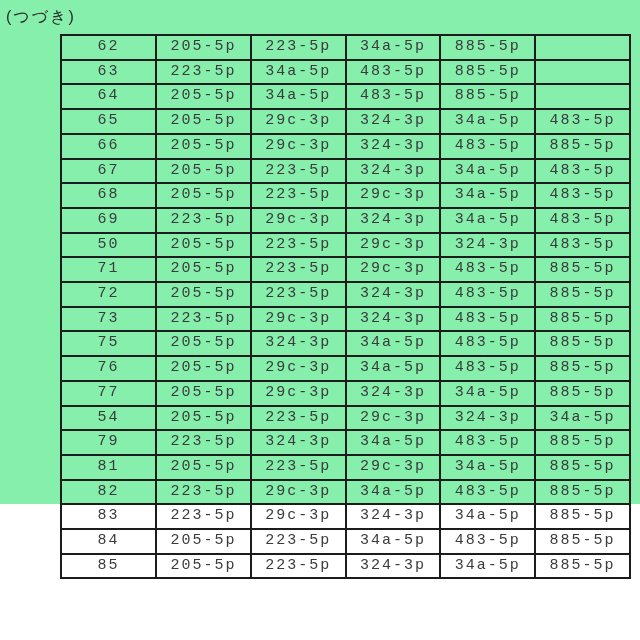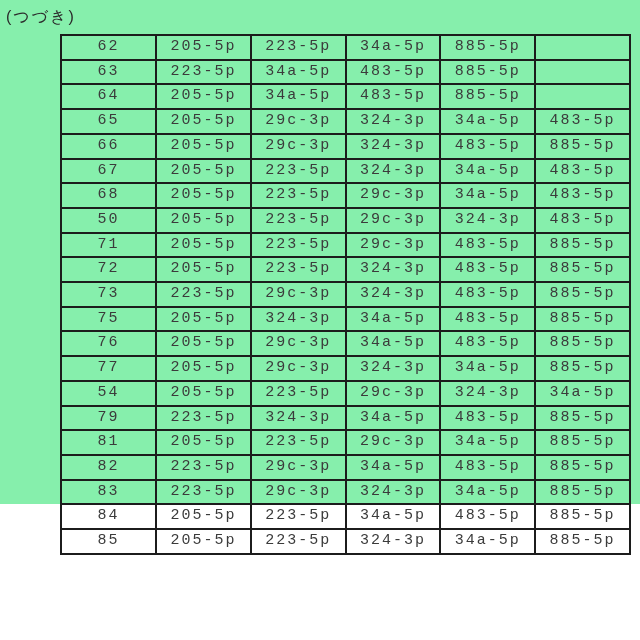--- a/index.html
+++ b/index.html
@@ -116,20 +116,28 @@
         </tr>
         <tr>
           <td>68</td>
           <td>205-5p</td>
           <td>223-5p</td>
           <td>29c-3p</td>
           <td>34a-5p</td>
           <td>483-5p</td>
         </tr>
         <tr>
+          <td>69</td>
+          <td>223-5p</td>
+          <td>29c-3p</td>
+          <td>324-3p</td>
+          <td>34a-5p</td>
+          <td>483-5p</td>
+        </tr>
+        <tr>
           <td>50</td>
           <td>205-5p</td>
           <td>223-5p</td>
           <td>29c-3p</td>
           <td>324-3p</td>
           <td>483-5p</td>
         </tr>
         <tr>
           <td>71</td>
           <td>205-5p</td>

